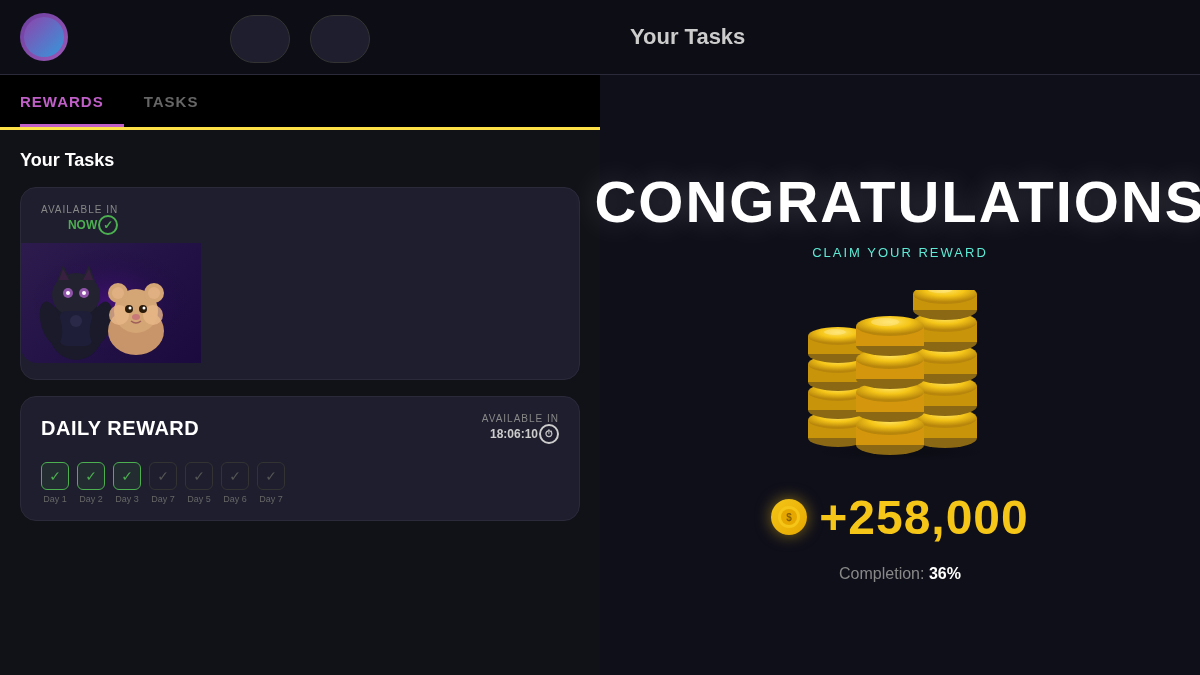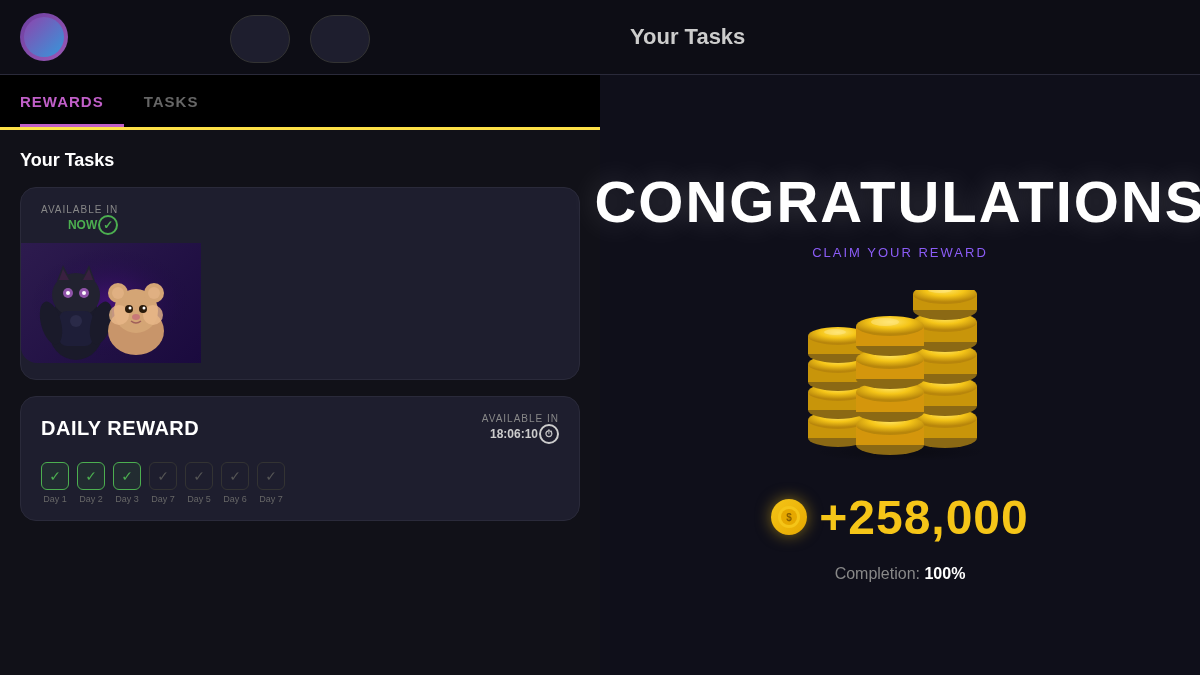--- a/index.html
+++ b/index.html
@@ -295,21 +295,21 @@
       font-weight: 900;
       color: #fff;
       text-align: center;
       letter-spacing: 2px;
       margin-bottom: 10px;
       text-shadow: 0 0 30px rgba(255,255,255,0.2);
     }
 
     .claim-reward-sub {
       font-size: 13px;
-      color: #8b5cf6;
+      color: #5eead4;
       letter-spacing: 2px;
       text-transform: uppercase;
       margin-bottom: 30px;
     }
 
     
     .coin-stack-container {
       width: 220px;
       height: 170px;
       position: relative;
@@ -615,16 +615,16 @@
           <circle cx="12" cy="12" r="11" fill="#f5c518"></circle>
           <circle cx="12" cy="12" r="8" fill="#e6a800"></circle>
           <text x="12" y="16" text-anchor="middle" fill="#8B6000" font-size="10" font-weight="bold">$</text>
         </svg>
       </div>
       <span class="reward-number">+258,000</span>
     </div>
 
     <div class="completion-row">
       <span>Completion:</span>
-      <strong>100%</strong>
+      <strong>36%</strong>
     </div>
   </div>
 </div>
 
 </body></html>

